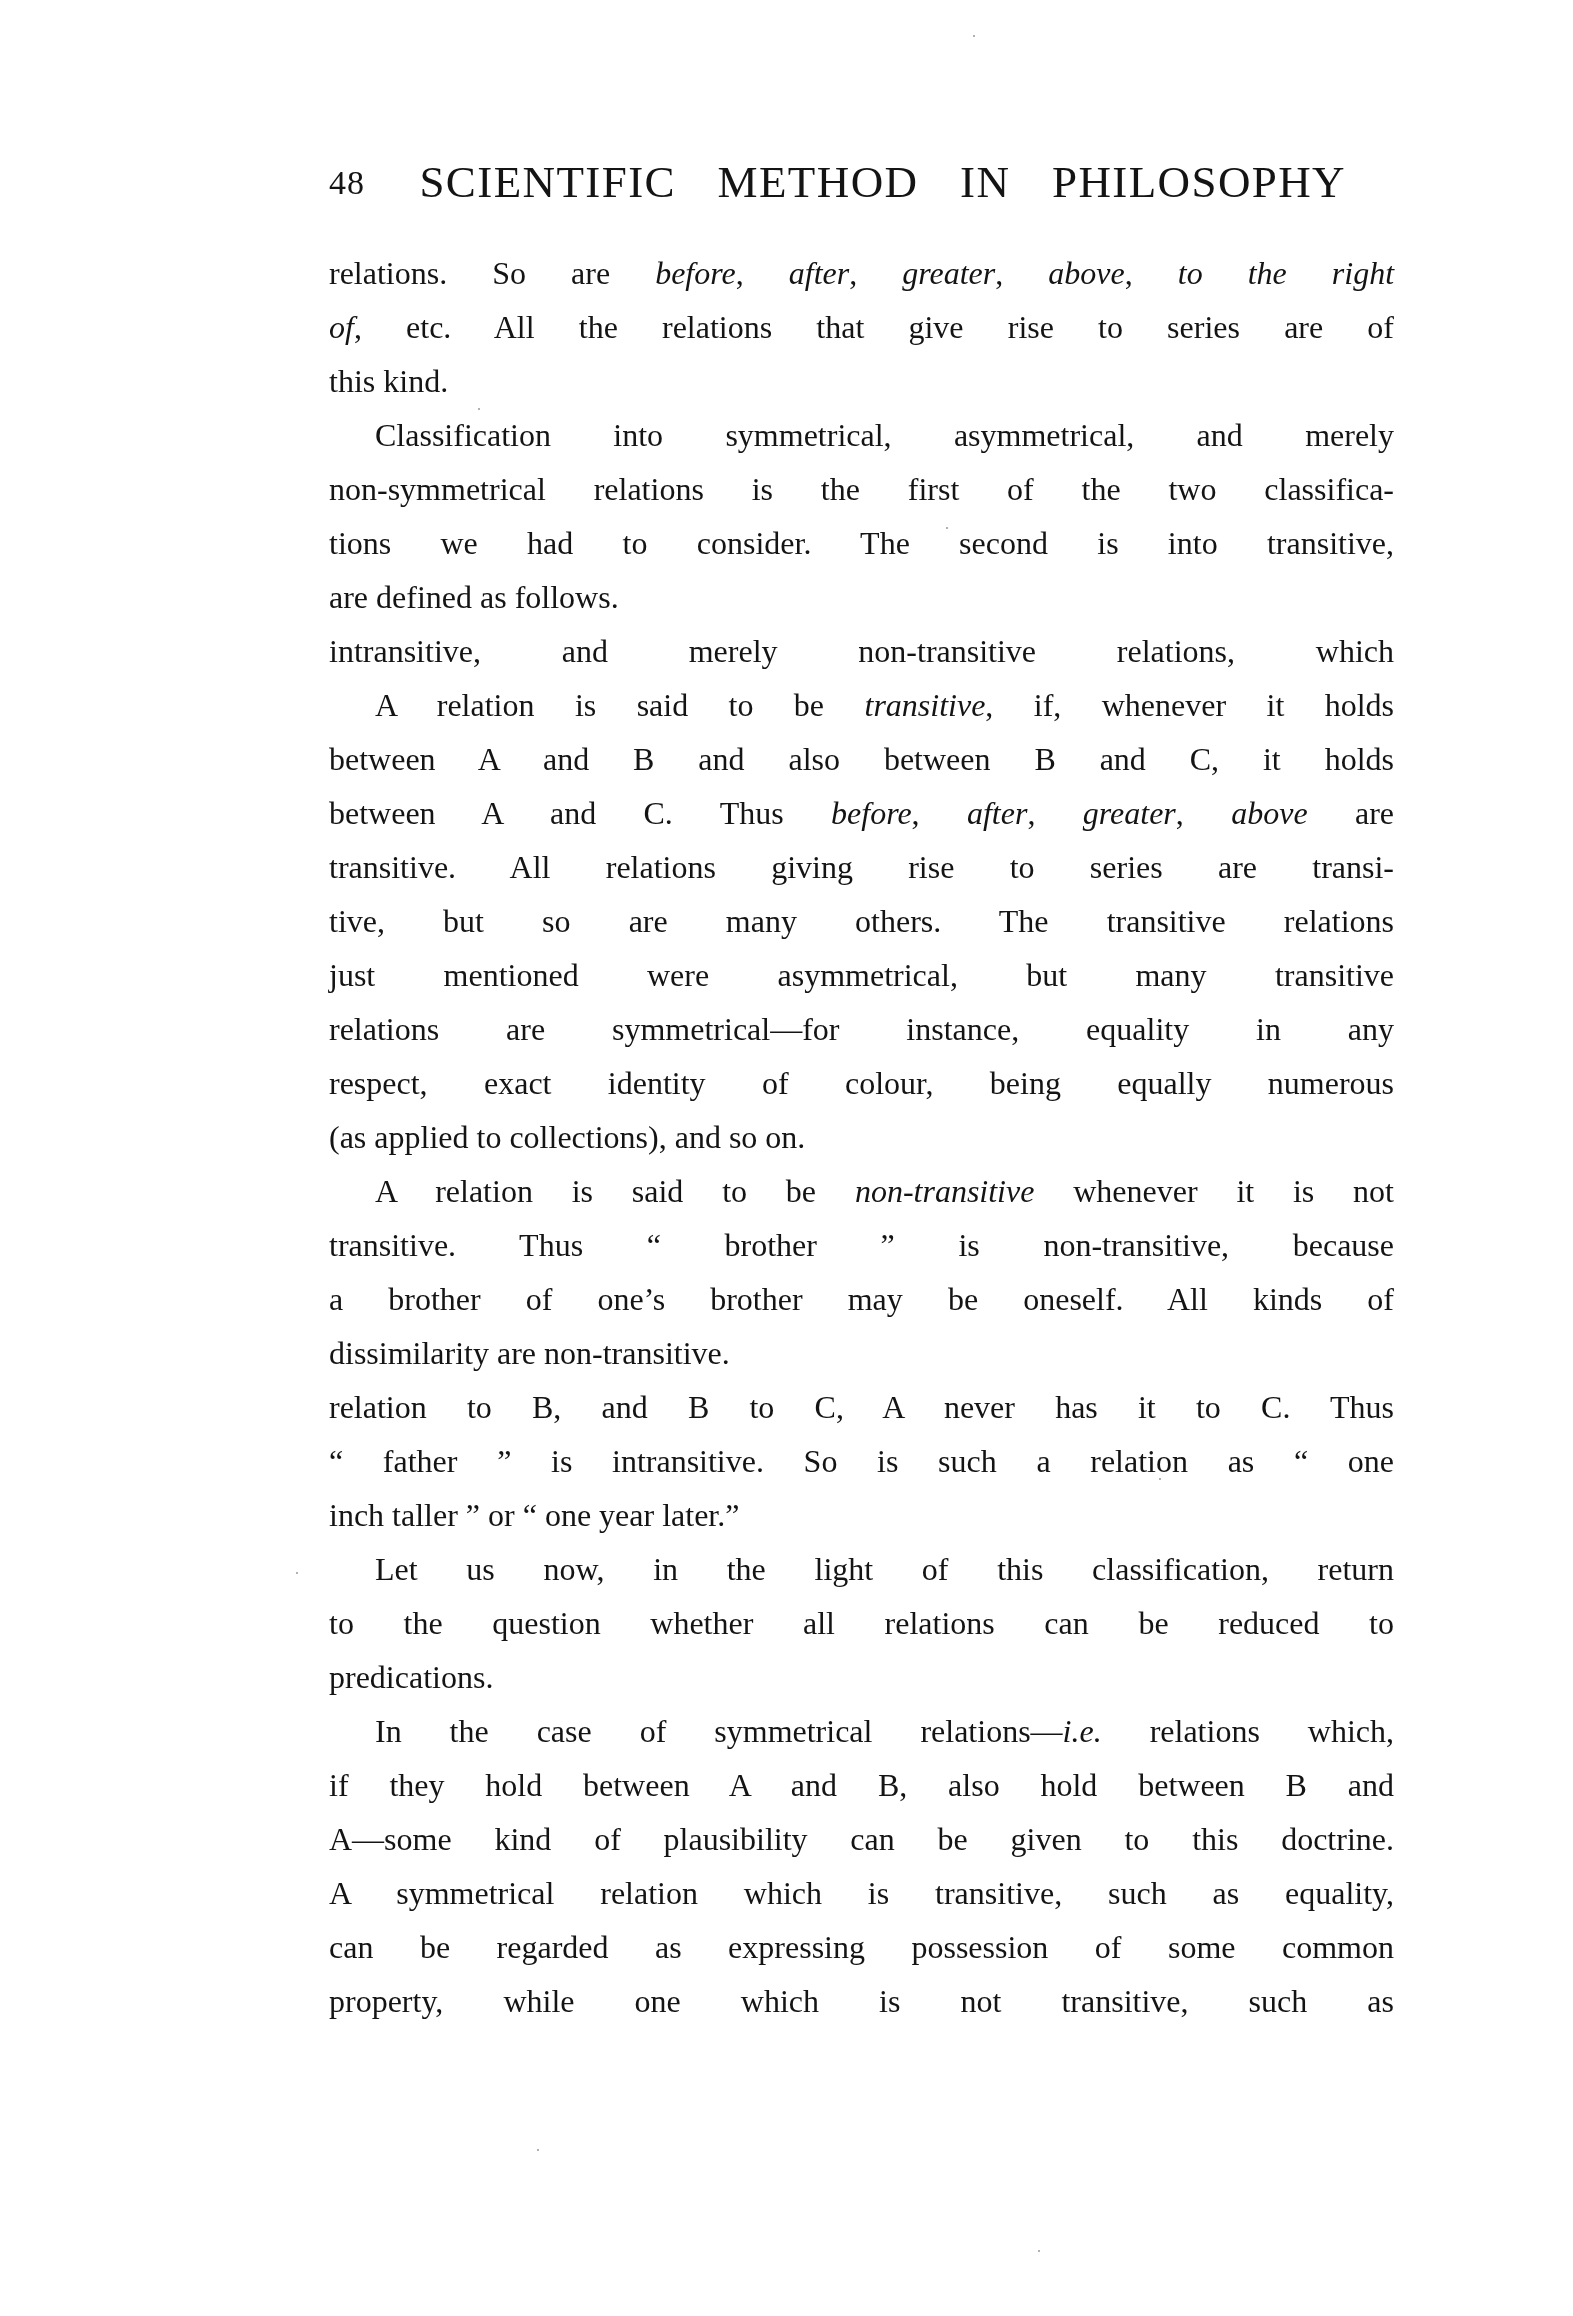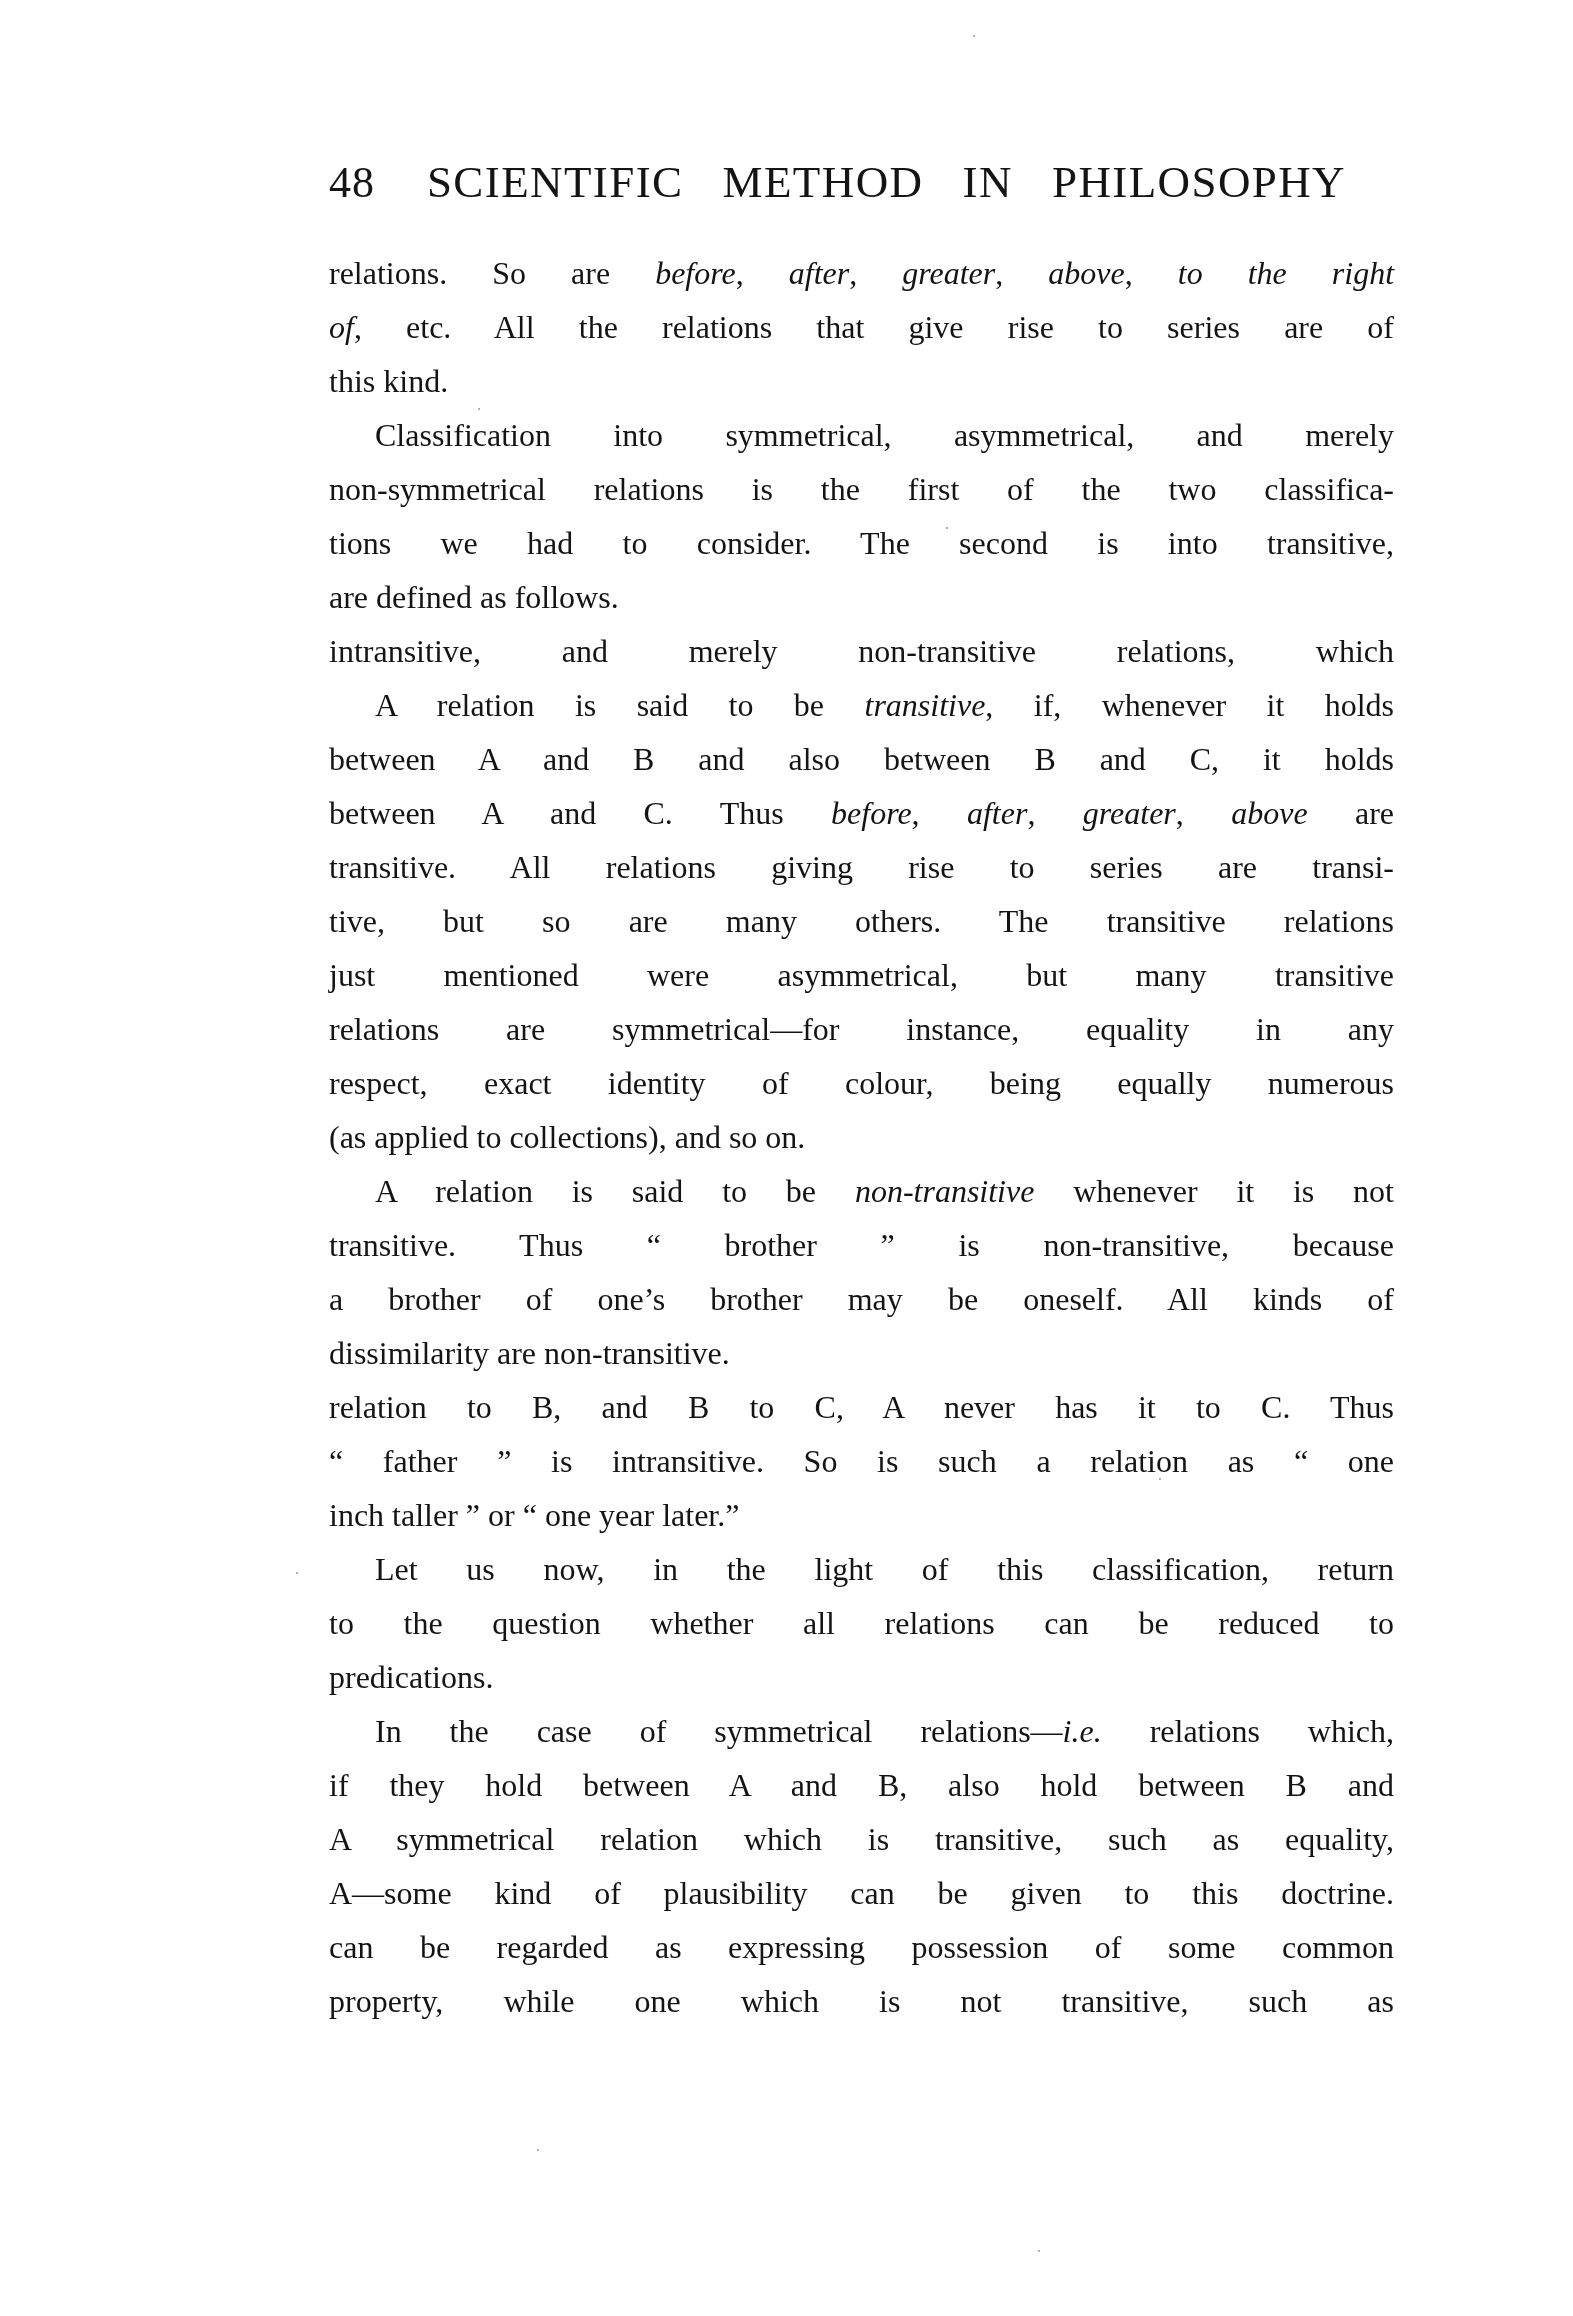--- a/index.html
+++ b/index.html
@@ -29,21 +29,21 @@
     width: 1017px;
     height: 57px;
     font-size: 45px;
     line-height: 57px;
     letter-spacing: 0.9px;
     white-space: nowrap;
     display: flex;
     justify-content: space-between;
   }
   .running-head .folio {
-    font-size: 44px;
+    font-size: 34px;
     letter-spacing: 0.9px;
     margin-right: 13px;
   }
   .running-head .title-word {
     letter-spacing: 1.4px;
   }
   .body-text {
     position: absolute;
     left: 329px;
     top: 246px;
@@ -115,22 +115,22 @@
       <div class="line"><span class="seg">a brother of one’s brother may be oneself.  All kinds of</span></div>
       <div class="line last"><span class="seg">dissimilarity are non-transitive.</span></div>
       <div class="line"><span class="seg">relation to B, and B to C, A never has it to C.  Thus</span></div>
       <div class="line"><span class="seg">“ father ” is intransitive.  So is such a relation as “ one</span></div>
       <div class="line last"><span class="seg">inch taller ” or “ one year later.”</span></div>
       <div class="line indent"><span class="seg">Let us now, in the light of this classification, return</span></div>
       <div class="line"><span class="seg">to the question whether all relations can be reduced to</span></div>
       <div class="line last"><span class="seg">predications.</span></div>
       <div class="line indent"><span class="seg">In the case of symmetrical relations—</span><span class="seg it">i.e.</span><span class="seg"> relations which,</span></div>
       <div class="line"><span class="seg">if they hold between A and B, also hold between B and</span></div>
+      <div class="line"><span class="seg">A—some kind of plausibility can be given to this doctrine.</span></div>
       <div class="line"><span class="seg">A symmetrical relation which is transitive, such as equality,</span></div>
-      <div class="line"><span class="seg">A—some kind of plausibility can be given to this doctrine.</span></div>
       <div class="line"><span class="seg">can be regarded as expressing possession of some common</span></div>
       <div class="line"><span class="seg">property, while one which is not transitive, such as</span></div>
     </div>
 
   <span class="speck" style="left:973px;top:35px"></span>
   <span class="speck" style="left:478px;top:408px"></span>
   <span class="speck" style="left:946px;top:527px"></span>
   <span class="speck" style="left:1159px;top:1478px"></span>
   <span class="speck" style="left:296px;top:1572px"></span>
   <span class="speck" style="left:537px;top:2149px"></span>

